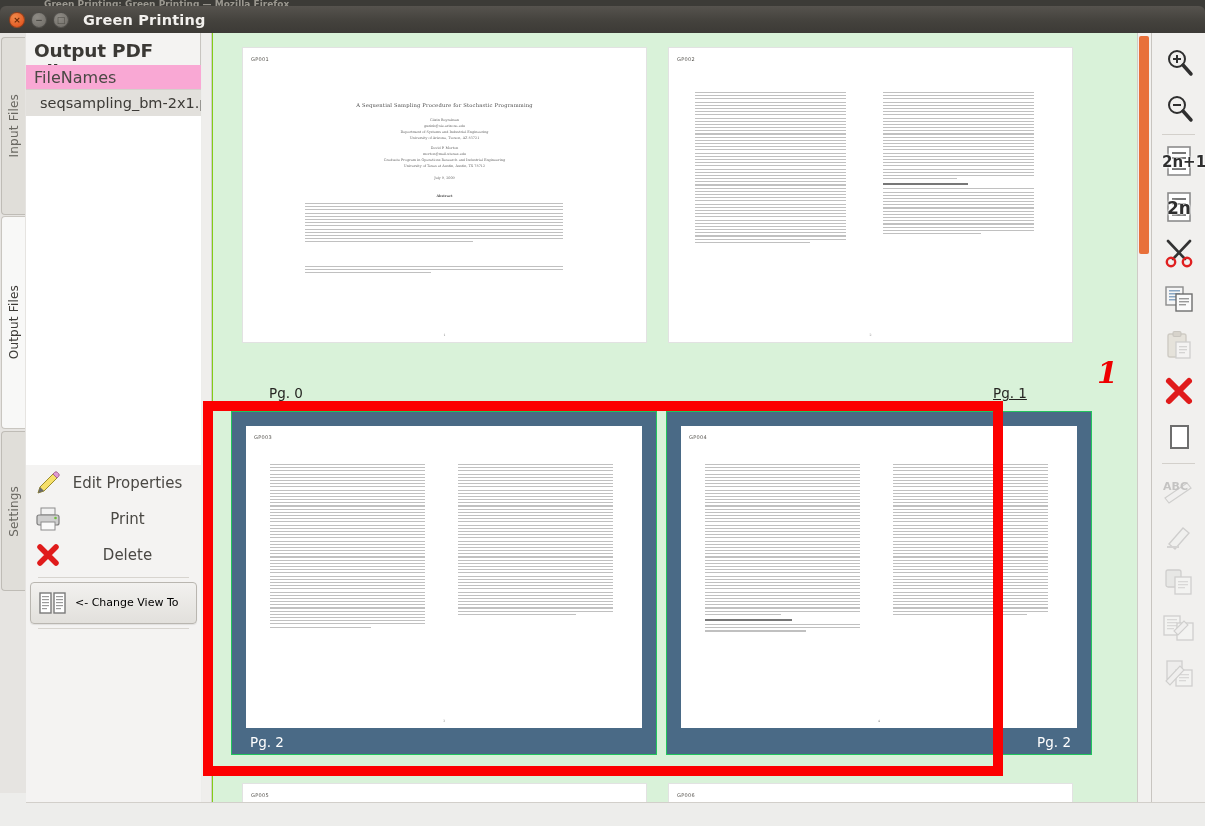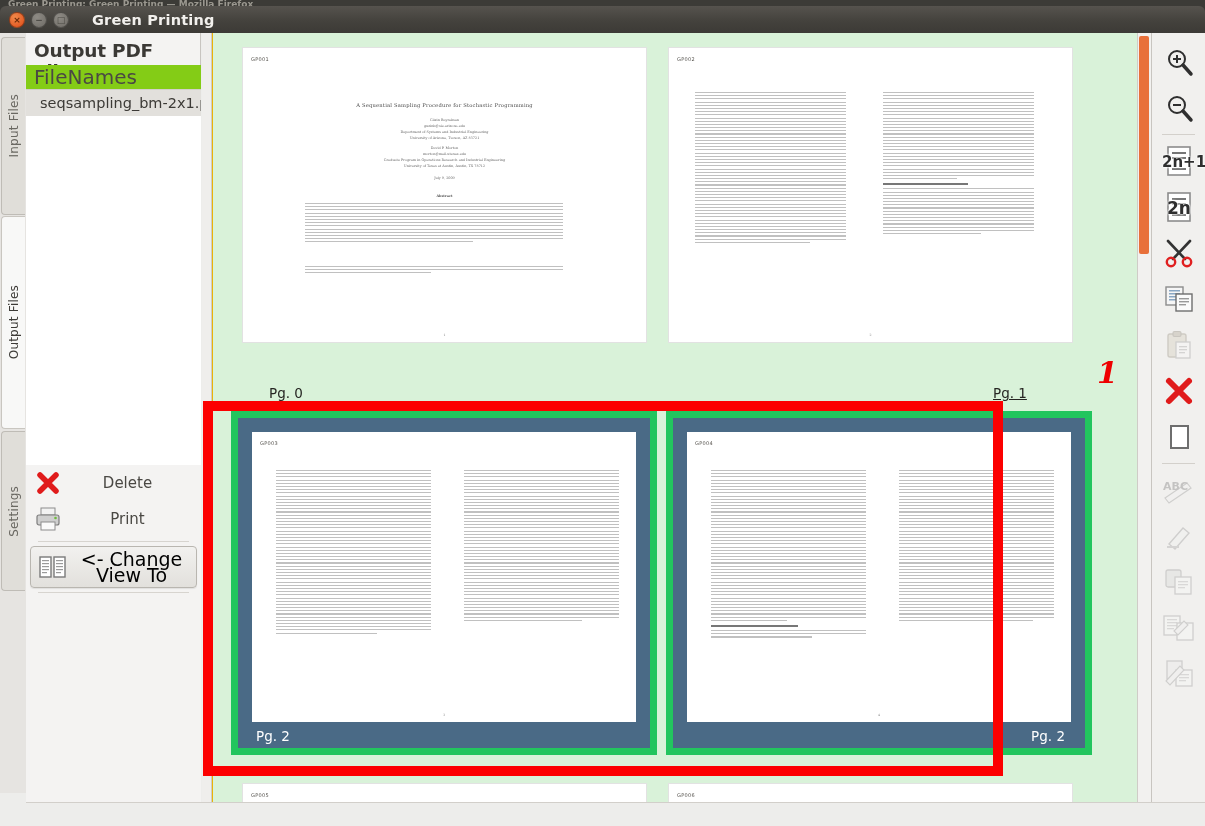--- a/index.html
+++ b/index.html
@@ -10,21 +10,21 @@
     background: #3a3a38;
   }
 
   
   #desktop-strip {
     position: absolute; left: 0; top: 0; width: 1205px; height: 9px;
     background: #3c3b37;
     color: #9a978f; font-size: 9px; line-height: 9px;
     font-family: "DejaVu Sans", sans-serif;
     white-space: nowrap; overflow: hidden;
-    padding-left: 8px;
+    padding-left: 44px;
     font-weight: bold;
   }
 
   
   #app-window {
     position: absolute; left: 0; top: 0; width: 1205px; height: 826px;
   }
   #titlebar {
     position: absolute; left: 0; top: 6px; width: 1205px; height: 27px;
     background: linear-gradient(to bottom,#56534e 0%, #44423d 55%, #3c3a36 100%);
@@ -35,21 +35,21 @@
     width: 16px; height: 16px; border-radius: 50%;
     margin-left: 6px;
     display: flex; align-items: center; justify-content: center;
     font-size: 9px; color: #3a2a20; font-weight: bold;
     border: 1px solid rgba(0,0,0,0.35);
   }
   .win-btn.close { background: radial-gradient(circle at 35% 30%, #f08a4b, #df4b17); margin-left: 9px; color:#6b2a08;}
   .win-btn.min   { background: radial-gradient(circle at 35% 30%, #8e8b85, #6e6b65); color:#4a4843;}
   .win-btn.max   { background: radial-gradient(circle at 35% 30%, #8e8b85, #6e6b65); color:#4a4843;}
   #window-title {
-    margin-left: 23px; color: #f2f0ed; font-size: 14.5px; font-weight: bold;
+    margin-left: 14px; color: #f2f0ed; font-size: 14.5px; font-weight: bold;
     letter-spacing: 0.2px;
   }
 
   
   #win-body {
     position: absolute; left: 0; top: 33px; width: 1205px; height: 793px;
     background: #ededeb;
   }
 
   
@@ -82,25 +82,25 @@
     background: #f4f3f2;
     border-right: 1px solid #c8c5c0;
   }
   #panel-title {
     position: absolute; left: 8px; top: 7px; width: 165px;
     font-size: 18.5px; font-weight: bold; color: #3b3935;
     letter-spacing: -0.2px;
   }
   #filenames-header {
     position: absolute; left: 0; top: 32px; width: 175px; height: 25px;
-    background: #84cc16;
+    background: #f9a8d4;
     border-bottom: 1px solid #d3d0cb;
     display: flex; align-items: center;
     padding-left: 8px;
-    font-size: 20px; color: #4a4844;
+    font-size: 16px; color: #4a4844;
   }
   #file-list {
     position: absolute; left: 0; top: 57px; width: 175px; height: 375px;
     background: #ffffff;
     overflow: hidden;
   }
   .file-row {
     height: 26px; display: flex; align-items: center;
     padding-left: 14px;
     font-size: 14.5px; color: #3c3a36;
@@ -127,27 +127,27 @@
     height: 1px; background: #d7d4cf; margin: 4px 12px;
   }
   #change-view-btn {
     margin: 2px 4px; height: 42px;
     background: linear-gradient(to bottom,#f2f1ef,#e2e0dc);
     border: 1px solid #b9b6b0; border-radius: 4px;
     display: flex; align-items: center;
     box-shadow: 0 1px 1px rgba(0,0,0,0.08);
   }
   #change-view-btn .action-label {
-    font-size: 19px; line-height: 16px; text-align: center; padding-right: 8px;
+    font-size: 11px; line-height: 16px; text-align: left; padding-right: 8px;
   }
 
   
   #page-area {
     position: absolute; left: 202px; top: 0; width: 949px; height: 793px;
-    background: #eab308;
+    background: #84cc16;
     overflow: hidden;
   }
   #scroll-gutter-left {
     position: absolute; left: 0; top: 0; width: 10px; height: 793px;
     background: #efeeec; border-right: 1px solid #cfccc7;
   }
   #scroll-track-right {
     position: absolute; right: 0; top: 0; width: 14px; height: 793px;
     background: #f2f1ef; border-left: 1px solid #cfccc7;
   }
@@ -206,21 +206,21 @@
   }
 
   
   #selection-box {
     position: absolute; left: 203px; top: 368px; width: 800px; height: 375px;
     border: 10px solid #fc0000;
     pointer-events: none;
   }
   .page.selected {
     background: #4a6a86;
-    border: 7px solid #22c55e;
+    border: 1px solid #22c55e;
     padding: 14px 14px 26px 14px;
   }
   .page.selected .sheet {
     position: absolute; left: 14px; top: 14px; right: 14px; bottom: 26px;
     background: #fff;
     overflow: hidden;
   }
   #marker-one {
     position: absolute; left: 1097px; top: 322px;
     font-family: "DejaVu Serif", serif; font-style: italic;
@@ -290,41 +290,51 @@
 
       <div id="file-list">
         <div class="file-row selected">
           <span>seqsampling_bm-2x1.pdf</span>
         </div>
       </div>
 
       <div id="action-list">
 
 
-
-
         <div class="action-btn">
           <span class="action-icon">
-            <svg width="26" height="26" viewBox="0 0 26 26">
-              <path d="M5 5 L21 21 M21 5 L5 21" stroke="#e01b1b" stroke-width="5.5" stroke-linecap="round"></path>
+            <svg width="28" height="28" viewBox="0 0 28 28">
+              <path d="M4 24 l2-6 13-13 4 4 -13 13 z" fill="#f6e06a" stroke="#9b8c2a" stroke-width="1"></path>
+              <path d="M19 5 l4 4 1.6-1.6a2 2 0 0 0 0-2.8l-1.2-1.2a2 2 0 0 0-2.8 0z" fill="#e09ad2" stroke="#a4638f" stroke-width="1"></path>
+              <path d="M4 24 l2-6 1.8 1.8 2.2 2.2z" fill="#6a6a6a"></path>
             </svg>
           </span>
-          <span class="action-label">Delete</span>
-        </div>
+          <span class="action-label">Edit Properties</span>
+        </div>
+
 
         <div class="action-btn">
           <span class="action-icon">
             <svg width="28" height="26" viewBox="0 0 28 26">
               <rect x="7" y="2" width="14" height="7" fill="#f2f2f2" stroke="#8c8c8c" stroke-width="1"></rect>
               <rect x="3" y="9" width="22" height="10" rx="2" fill="#cfcfcf" stroke="#7d7d7d" stroke-width="1.2"></rect>
               <rect x="7" y="16" width="14" height="8" fill="#fafafa" stroke="#8c8c8c" stroke-width="1"></rect>
               <circle cx="21.5" cy="12" r="1.3" fill="#6dbb3c"></circle>
             </svg>
           </span>
           <span class="action-label">Print</span>
+        </div>
+
+        <div class="action-btn">
+          <span class="action-icon">
+            <svg width="26" height="26" viewBox="0 0 26 26">
+              <path d="M5 5 L21 21 M21 5 L5 21" stroke="#e01b1b" stroke-width="5.5" stroke-linecap="round"></path>
+            </svg>
+          </span>
+          <span class="action-label">Delete</span>
         </div>
 
         <div class="sep-line"></div>
 
         <div id="change-view-btn">
           <span class="action-icon">
             <svg width="30" height="24" viewBox="0 0 30 24">
               <rect x="2" y="2" width="11" height="20" fill="#fff" stroke="#7a7a7a" stroke-width="1.4"></rect>
               <rect x="16" y="2" width="11" height="20" fill="#fff" stroke="#7a7a7a" stroke-width="1.4"></rect>
               <g fill="#9a9a9a">

